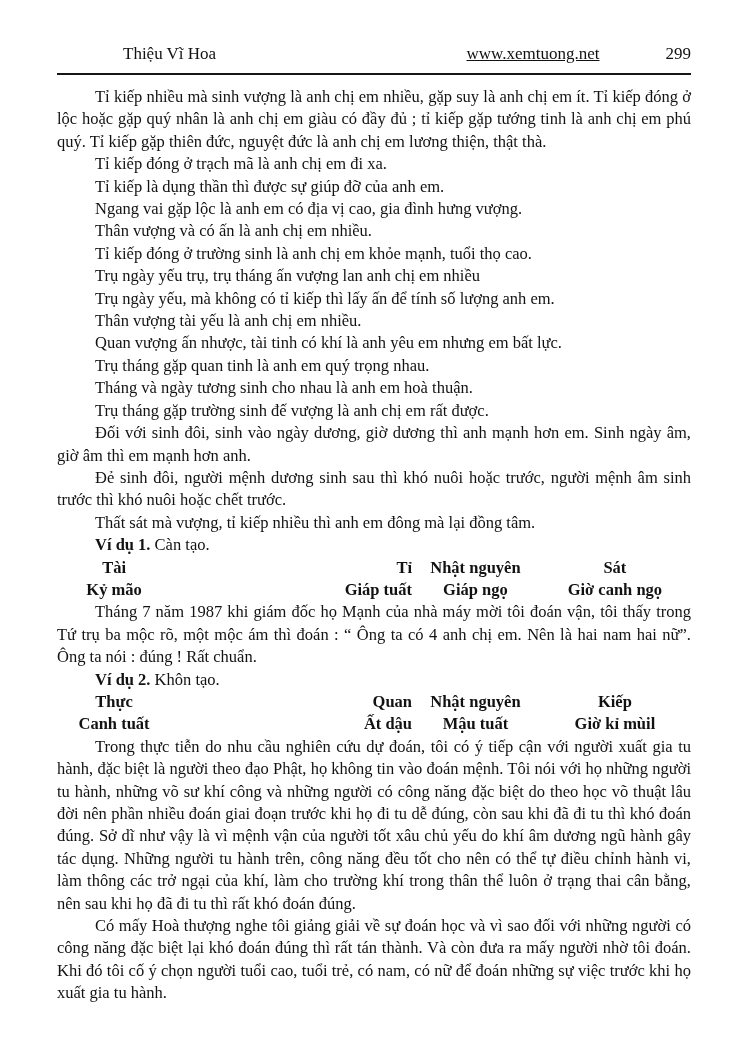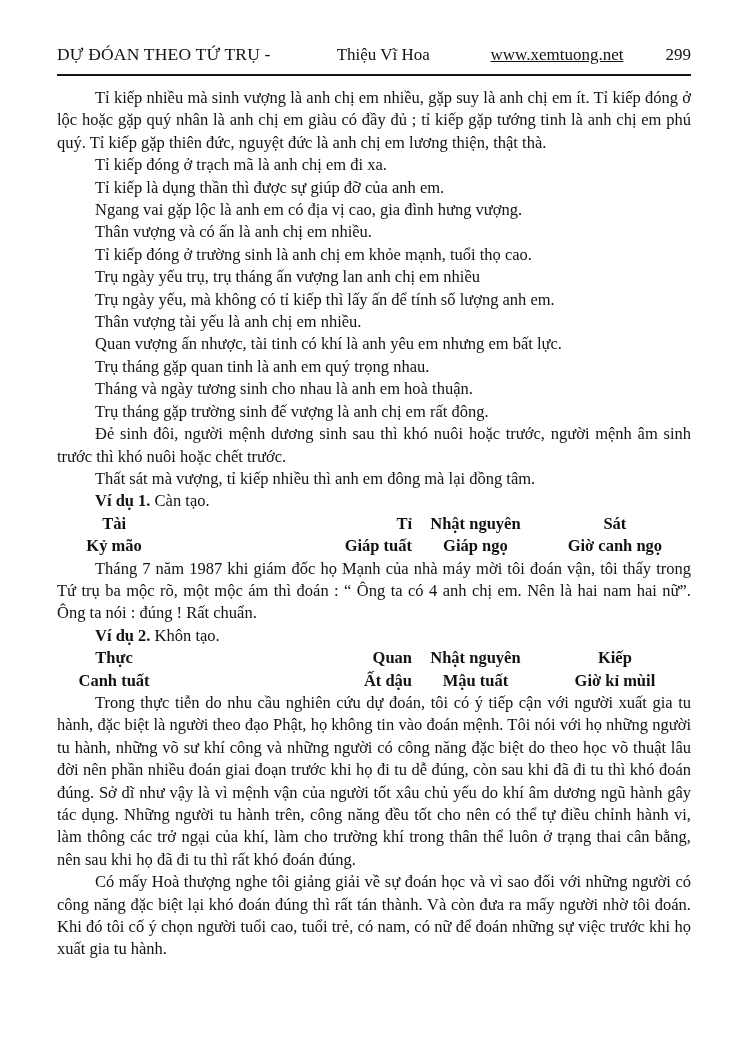--- a/index.html
+++ b/index.html
@@ -6,57 +6,57 @@
   .page {
     width:744px; height:1053px; background:#ffffff; margin:0 auto;
     box-sizing:border-box; padding:44px 53px 0 57px;
     font-family:"Liberation Serif","DejaVu Serif",serif;
     color:#121212; overflow:hidden;
   }
   .header-row { display:flex; align-items:baseline; font-size:17px; white-space:nowrap; }
   .h-title { font-size:17.5px; letter-spacing:0.2px; }
   .h-author { margin-left:66px; }
   .h-site { margin-left:auto; text-decoration:underline; cursor:pointer; }
-  .h-page { margin-left:42px; }
+  .h-page { margin-left:66px; }
   .rule { border:0; border-top:2px solid #161616; margin:9px 0 11px 0; }
   .body-text { font-size:16.5px; line-height:22.4px; text-align:justify; }
   .body-text p { margin:0; text-indent:38px; }
   .body-text p.spaced { }
   .example b { font-weight:bold; }
   .pillars { display:flex; line-height:22.4px; text-align:center;font-weight:bold; }
   .pillars .c1{ width:18%; } .pillars .c2{ width:38%;text-align:right; }
   .pillars .c3{ width:20%; } .pillars .c4{ width:24%; }
 </style>
 </head>
 <body>
 
 <div class="page">
 
   <div class="header-row">
-    <span class="h-title">DỰ ĐÓAN THEO TỨ TRỤ -</span>
     <span class="h-author">Thiệu Vĩ  Hoa</span>
     <span class="h-site">www.xemtuong.net</span>
     <span class="h-page">299</span>
   </div>
   <hr class="rule">
 
   <div class="body-text">
     <p>Tỉ kiếp nhiều mà sinh vượng là anh chị em nhiều, gặp suy là anh chị em ít. Tỉ kiếp đóng ở lộc hoặc gặp quý nhân là anh chị em giàu có đầy đủ ; tỉ kiếp gặp tướng tinh là anh chị em phú quý. Tỉ kiếp gặp thiên đức, nguyệt đức là anh chị em lương thiện, thật thà.</p>
     <p>Tỉ kiếp đóng ở trạch mã là anh chị em đi xa.</p>
     <p>Tỉ kiếp là dụng thần thì được sự giúp đỡ của anh em.</p>
     <p>Ngang vai gặp lộc là anh em có địa vị cao, gia đình hưng vượng.</p>
     <p>Thân vượng và có ấn là anh chị em nhiều.</p>
     <p>Tỉ kiếp đóng ở trường sinh là anh chị em khỏe mạnh, tuổi thọ cao.</p>
     <p>Trụ ngày yếu trụ, trụ  tháng ấn vượng lan anh chị em nhiều</p>
     <p>Trụ ngày yếu, mà không có tỉ kiếp thì lấy ấn để tính số lượng anh em.</p>
     <p>Thân vượng tài yếu là anh chị em nhiều.</p>
     <p>Quan vượng ấn nhược, tài tinh có khí là anh yêu em nhưng em bất lực.</p>
     <p>Trụ tháng gặp quan tinh là anh em quý trọng nhau.</p>
     <p>Tháng và ngày tương sinh cho nhau là anh em hoà thuận.</p>
-    <p>Trụ tháng gặp trường sinh đế vượng là  anh chị em rất đông.</p>
+    <p>Trụ tháng gặp trường sinh đế vượng là  anh chị em rất được.</p>
+    <p>Đối với sinh đôi, sinh vào ngày dương, giờ dương thì anh mạnh hơn em. Sinh ngày âm, giờ âm thì em mạnh hơn anh.</p>
     <p>Đẻ sinh đôi, người mệnh dương sinh sau thì khó nuôi hoặc trước, người mệnh âm sinh trước thì khó nuôi hoặc chết trước.</p>
     <p>Thất sát mà vượng, tỉ kiếp nhiều thì anh em đông mà lại đồng tâm.</p>
 
     <p class="example"><b>Ví dụ 1.</b> <span>Càn tạo.</span></p>
 
     <div class="pillars">
       <span class="c1">Tài</span>
       <span class="c2">Tỉ</span>
       <span class="c3">Nhật nguyên</span>
       <span class="c4">Sát</span>

